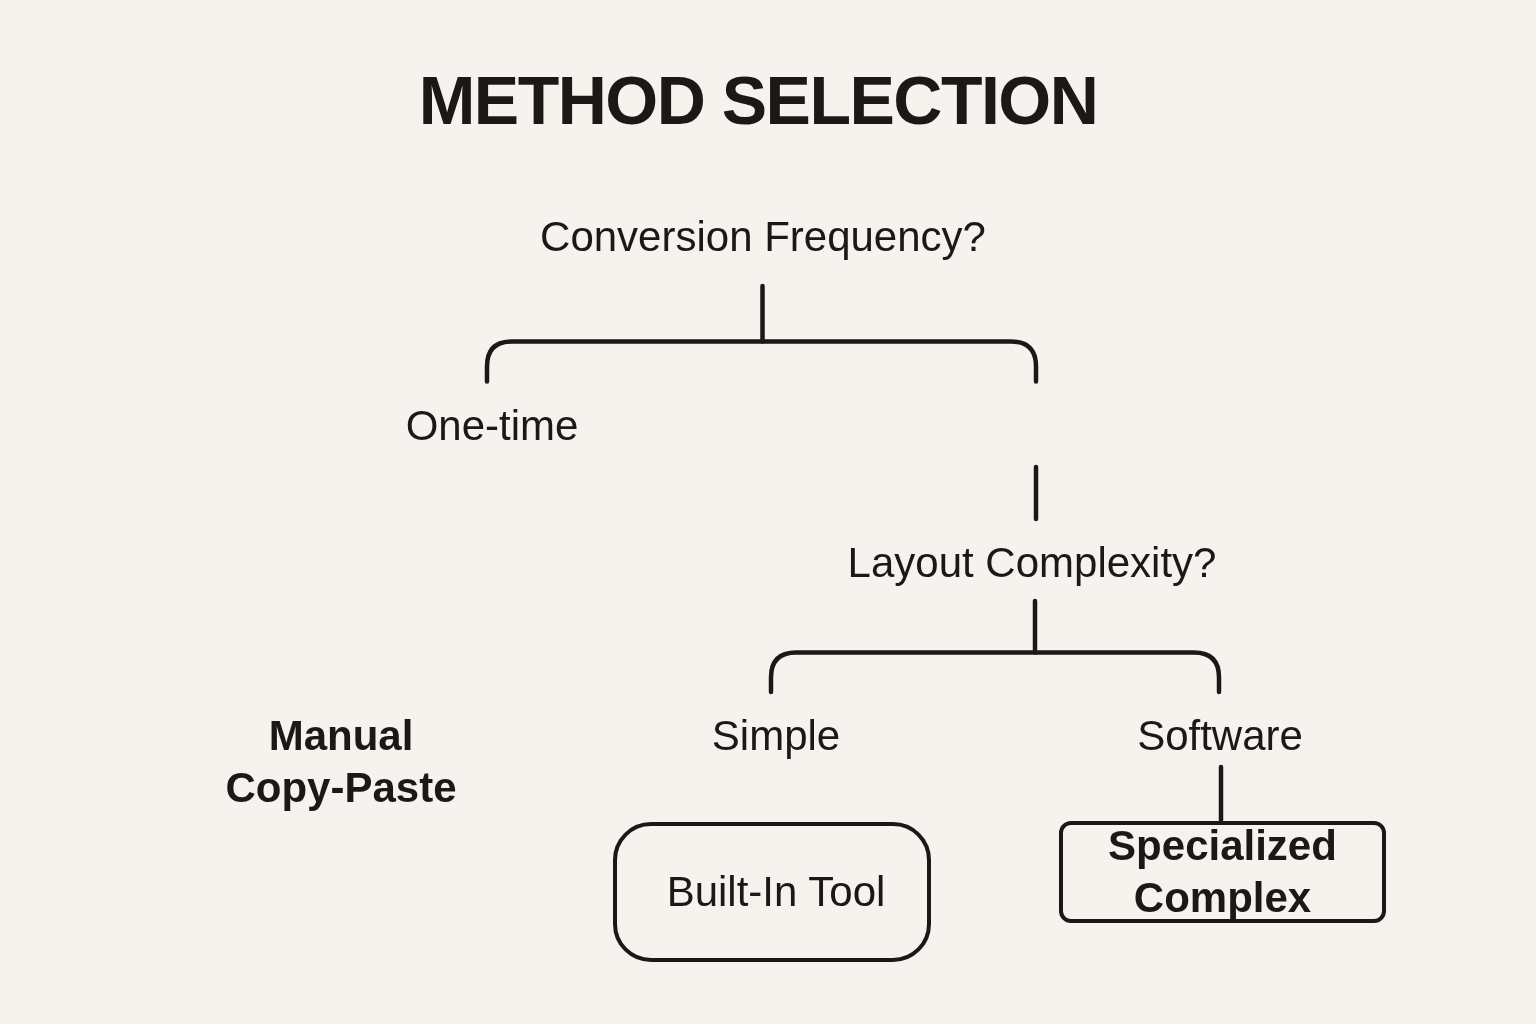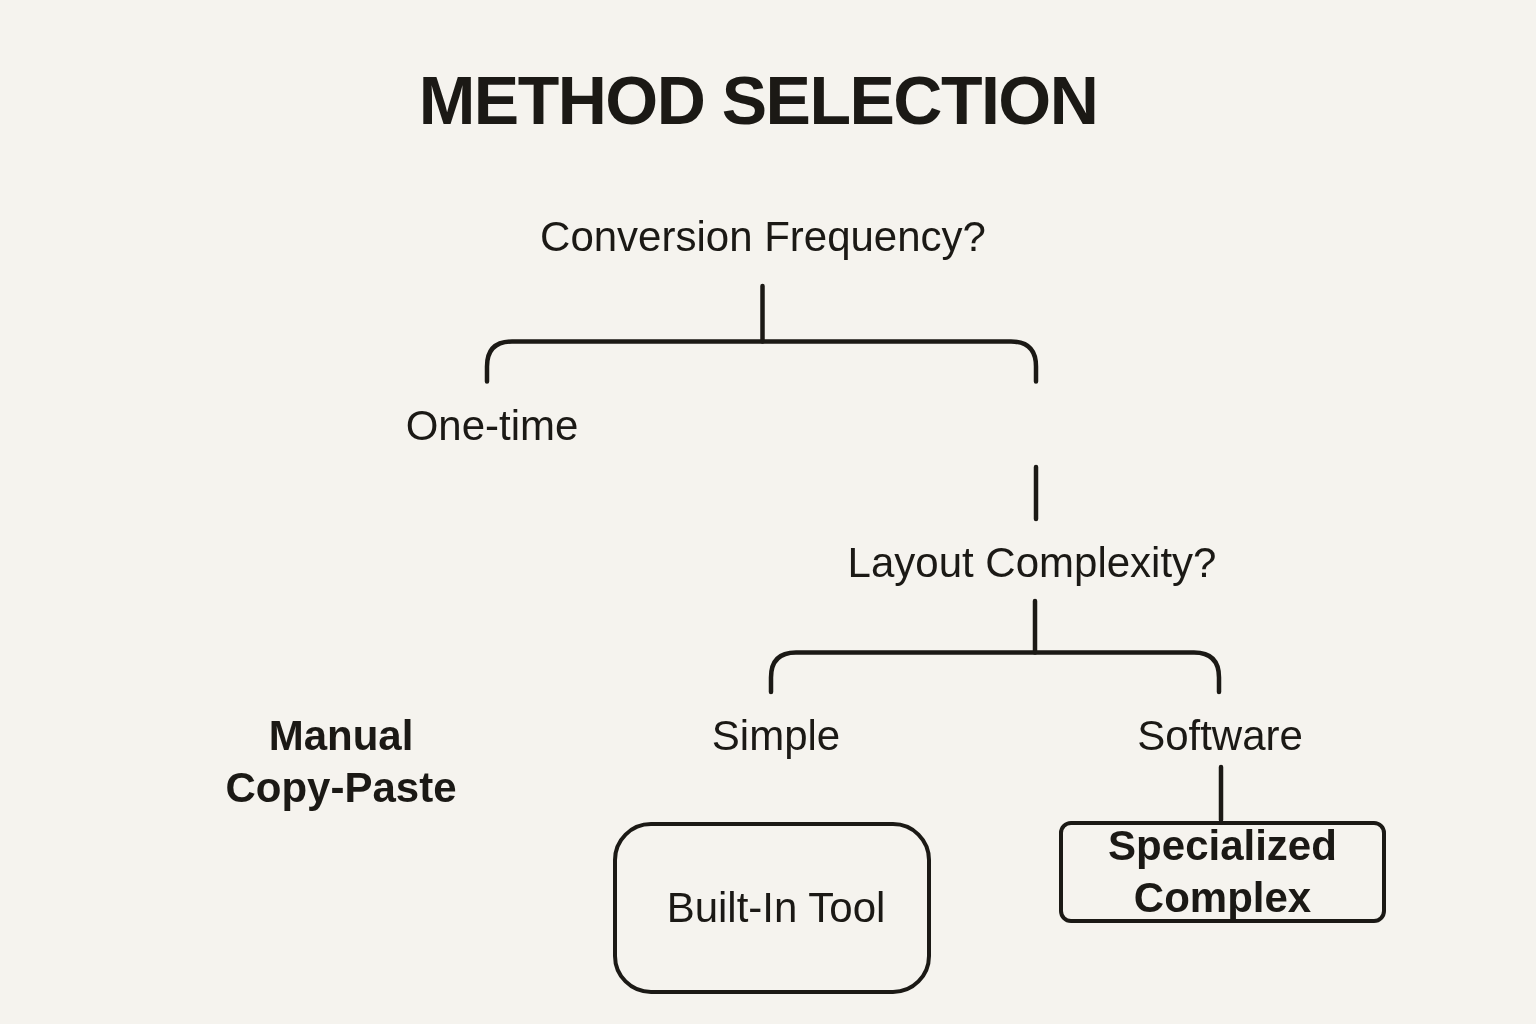--- a/index.html
+++ b/index.html
@@ -103,21 +103,21 @@
     <div>Manual</div>
     <div>Copy-Paste</div>
   </div>
 
   <div class="label" style="left:1032px; top:539px;">Layout Complexity?</div>
 
   <div class="label" style="left:776px; top:712px;">Simple</div>
 
   <div class="label" style="left:1220px; top:712px;">Software</div>
 
-  <div class="outcome-box medium" style="left:613px; top:822px; width:318px; height:172px;padding-left:8px;">
+  <div class="outcome-box medium" style="left:613px; top:822px; width:318px; height:140px;padding-left:8px;">
     <div>Built-In Tool</div>
   </div>
 
   <div class="outcome-box bold" style="left:1059px; top:821px; width:327px; height:102px;border-radius:12px;">
     <div>Specialized</div>
     <div>Complex</div>
   </div>
 
 </div>
 

